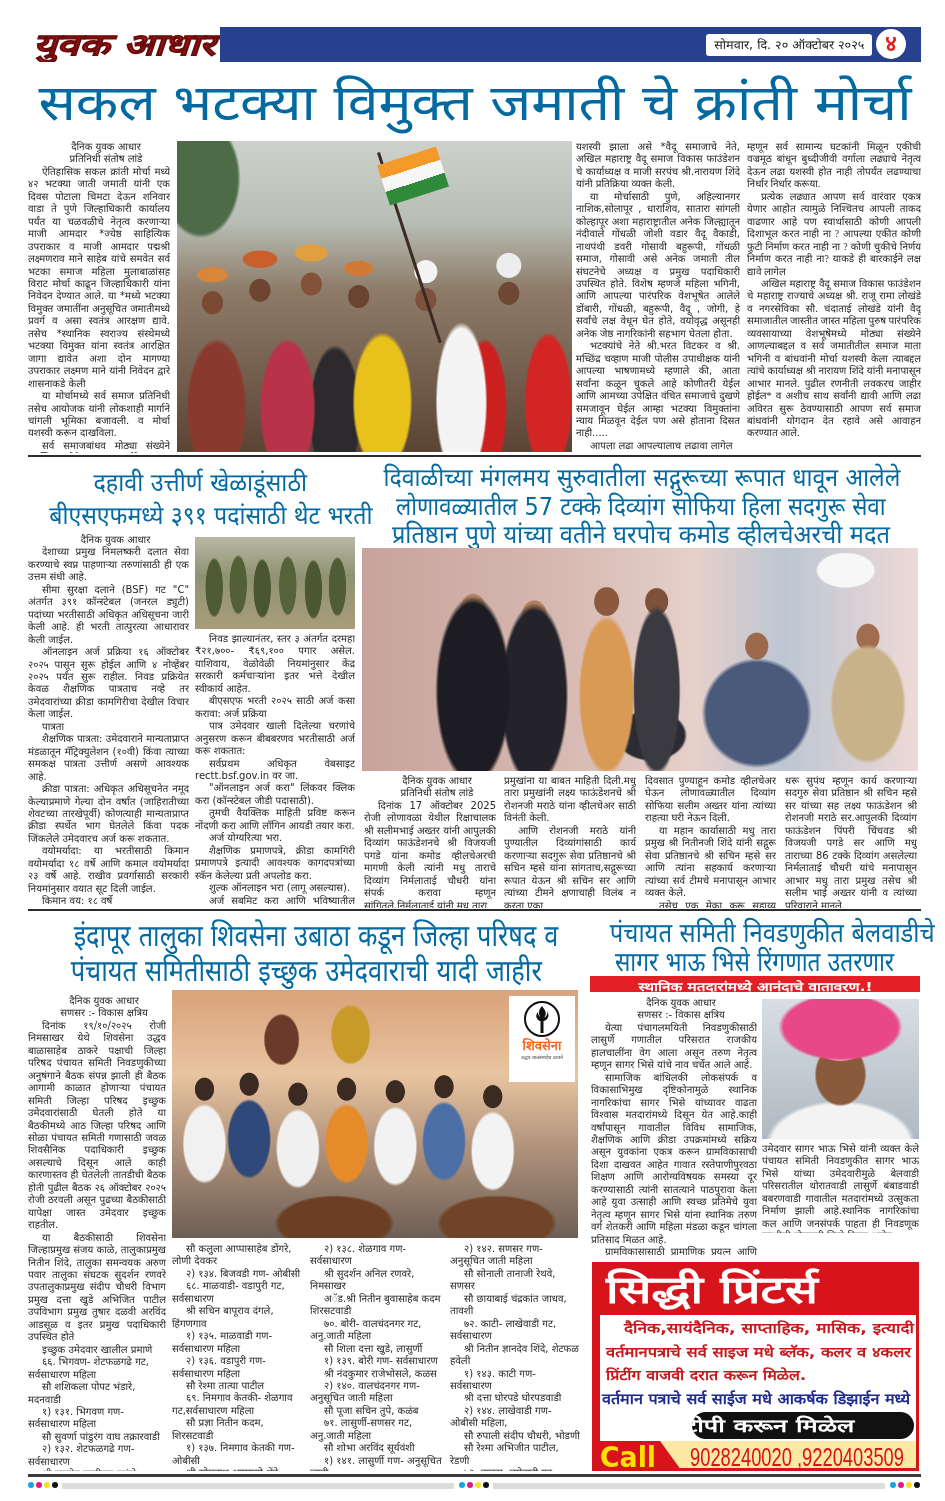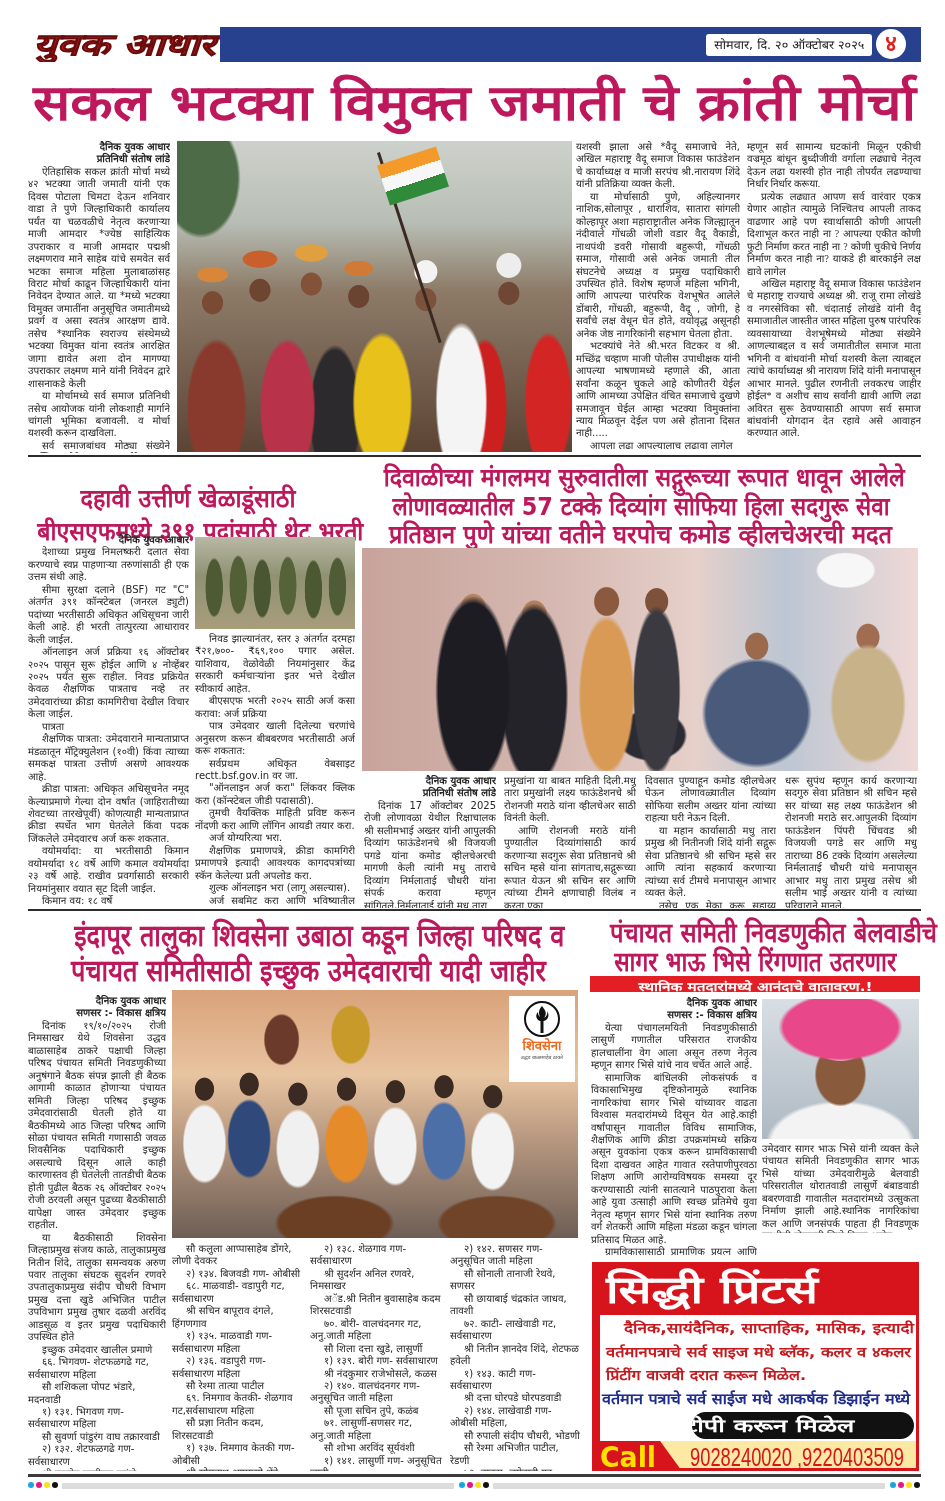--- a/index.html
+++ b/index.html
@@ -7,29 +7,29 @@
 body{font-family:"DejaVu Sans",sans-serif;color:#1d1d1d;position:relative}
 .page{position:relative;width:945px;height:1501px;background:#fff}
 
 .mast-bar{position:absolute;left:28px;top:27px;width:893px;height:35px;background:#27418e}
 .logo-box{position:absolute;left:28px;top:27px;width:192px;height:35px;background:#fff;overflow:hidden;text-align:center}
 .logo-text{display:inline-block;white-space:nowrap;font-size:30px;line-height:35px;font-weight:bold;font-style:italic;color:#e0221f;-webkit-text-stroke:1px #6a0c0c;transform-origin:center center}
 .date-box{position:absolute;left:706px;top:34px;width:166px;height:22px;background:#fff;border-radius:3px;text-align:center;overflow:hidden}
 .date-text{display:inline-block;white-space:nowrap;font-size:12px;line-height:22px;color:#222;transform-origin:center center}
 .pageno{position:absolute;left:876px;top:29px;width:30px;height:30px;border-radius:50%;background:#fff;color:#e0221f;font-weight:bold;font-size:22px;line-height:30px;text-align:center}
 
-.hl{position:absolute;text-align:center;color:#be185d;font-weight:bold;overflow:visible}
+.hl{position:absolute;text-align:center;color:#0369a1;font-weight:normal;overflow:visible}
 .hl .row{display:block;white-space:nowrap}
 .fitc{display:inline-block;white-space:nowrap;transform-origin:center center}
 .fitl{display:inline-block;white-space:nowrap;transform-origin:left center}
 
 .col{position:absolute;overflow:hidden;font-size:10px;line-height:12.45px;text-align:justify;color:#262626}
 .col p{text-indent:14px}
 .col p.c{text-indent:0}
-.col p.by{font-weight:bold;text-align:right}
+.col p.by{font-weight:normal;text-align:center}
 .col p.li{text-indent:14px;text-align:left}
 .rule{position:absolute;left:28px;width:893px;height:2px;background:#2c2c2c}
 
 .photo{position:absolute;overflow:hidden}
 .ph-procession{left:177px;top:141px;width:395px;height:311px;
  background:
  radial-gradient(16px 8px at 9% 43%,#d8863a 92%,transparent 100%),
  radial-gradient(18px 9px at 21% 38%,#c9602b 92%,transparent 100%),
  radial-gradient(17px 9px at 34% 36%,#e0a040 92%,transparent 100%),
  radial-gradient(15px 8px at 46% 41%,#d07a35 92%,transparent 100%),
@@ -167,21 +167,21 @@
     <p>भटक्यांचे नेते श्री.भरत विटकर व श्री. मच्छिंद्र चव्हाण माजी पोलीस उपाधीक्षक यांनी आपल्या भाषणामध्ये म्हणाले की, आता सर्वांना कळून चुकले आहे कोणीतरी येईल आणि आमच्या उपेक्षित वंचित समाजाचे दुखणे समजावून घेईल आम्हा भटक्या विमुक्तांना न्याय मिळवून देईल पण असे होताना दिसत नाही.....</p>
     <p>आपला लढा आपल्यालाच लढावा लागेल</p>
   </div>
   <div class="col" style="left:747px;top:141px;width:174px;height:312px;font-family:Liberation Serif, serif;">
     <p class="c">म्हणून सर्व सामान्य घटकांनी मिळून एकीची वज्रमूठ बांधून बुध्दीजीवी वर्गाला लढ्याचे नेतृत्व देऊन लढा यशस्वी होत नाही तोपर्यंत लढण्याचा निर्धार निर्धार करूया.</p>
     <p>प्रत्येक लढ्यात आपण सर्व वारंवार एकत्र येणार आहोत त्यामुळे निश्चितच आपली ताकद वाढणार आहे पण स्वार्थासाठी कोणी आपली दिशाभूल करत नाही ना ? आपल्या एकीत कोणी फुटी निर्माण करत नाही ना ? कोणी चुकीचे निर्णय निर्माण करत नाही ना? याकडे ही बारकाईने लक्ष द्यावे लागेल</p>
     <p>अखिल महाराष्ट्र वैदू समाज विकास फाउंडेशन चे महाराष्ट्र राज्याचे अध्यक्ष श्री. राजू रामा लोखंडे व नगरसेविका सौ. चंदाताई लोखंडे यांनी वैदू समाजातील जास्तीत जास्त महिला पुरुष पारंपरिक व्यवसायाच्या वेशभूषेमध्ये मोठ्या संख्येने आणल्याबद्दल व सर्व जमातीतील समाज माता भगिनी व बांधवांनी मोर्चा यशस्वी केला त्याबद्दल त्यांचे कार्याध्यक्ष श्री नारायण शिंदे यांनी मनापासून आभार मानले. पुढील रणनीती लवकरच जाहीर होईल* व अशीच साथ सर्वांनी द्यावी आणि लढा अविरत सुरू ठेवण्यासाठी आपण सर्व समाज बांधवांनी योगदान देत रहावे असे आवाहन करण्यात आले.</p>
   </div>
   <div class="rule" style="top:455px;"></div>
 
-  <div class="hl" style="left:24px;top:466px;width:328px;font-size:25px;line-height:33px;margin-top:16px;">
+  <div class="hl" style="left:36px;top:466px;width:328px;font-size:25px;line-height:33px;">
     <span class="row"><span class="fitc" style="transform: scaleX(0.934719);">दहावी उत्तीर्ण खेळाडूंसाठी</span></span>
     <span class="row"><span class="fitc" style="transform: scaleX(0.924372);">बीएसएफमध्ये ३९१ पदांसाठी थेट भरती</span></span>
   </div>
   <div class="col" style="left:28px;top:534px;width:161px;height:374px;">
     <p class="by">दैनिक युवक आधार</p>
     <p>देशाच्या प्रमुख निमलष्करी दलात सेवा करण्याचे स्वप्न पाहणाऱ्या तरुणांसाठी ही एक उत्तम संधी आहे.</p>
     <p>सीमा सुरक्षा दलाने (BSF) गट "C" अंतर्गत ३९१ कॉन्स्टेबल (जनरल ड्युटी) पदांच्या भरतीसाठी अधिकृत अधिसूचना जारी केली आहे. ही भरती तात्पुरत्या आधारावर केली जाईल.</p>
     <p>ऑनलाइन अर्ज प्रक्रिया १६ ऑक्टोबर २०२५ पासून सुरू होईल आणि ४ नोव्हेंबर २०२५ पर्यंत सुरू राहील. निवड प्रक्रियेत केवळ शैक्षणिक पात्रताच नव्हे तर उमेदवारांच्या क्रीडा कामगिरीचा देखील विचार केला जाईल.</p>
     <p>पात्रता</p>
     <p>शैक्षणिक पात्रता: उमेदवाराने मान्यताप्राप्त मंडळातून मॅट्रिक्युलेशन (१०वी) किंवा त्याच्या समकक्ष पात्रता उत्तीर्ण असणे आवश्यक आहे.</p>

